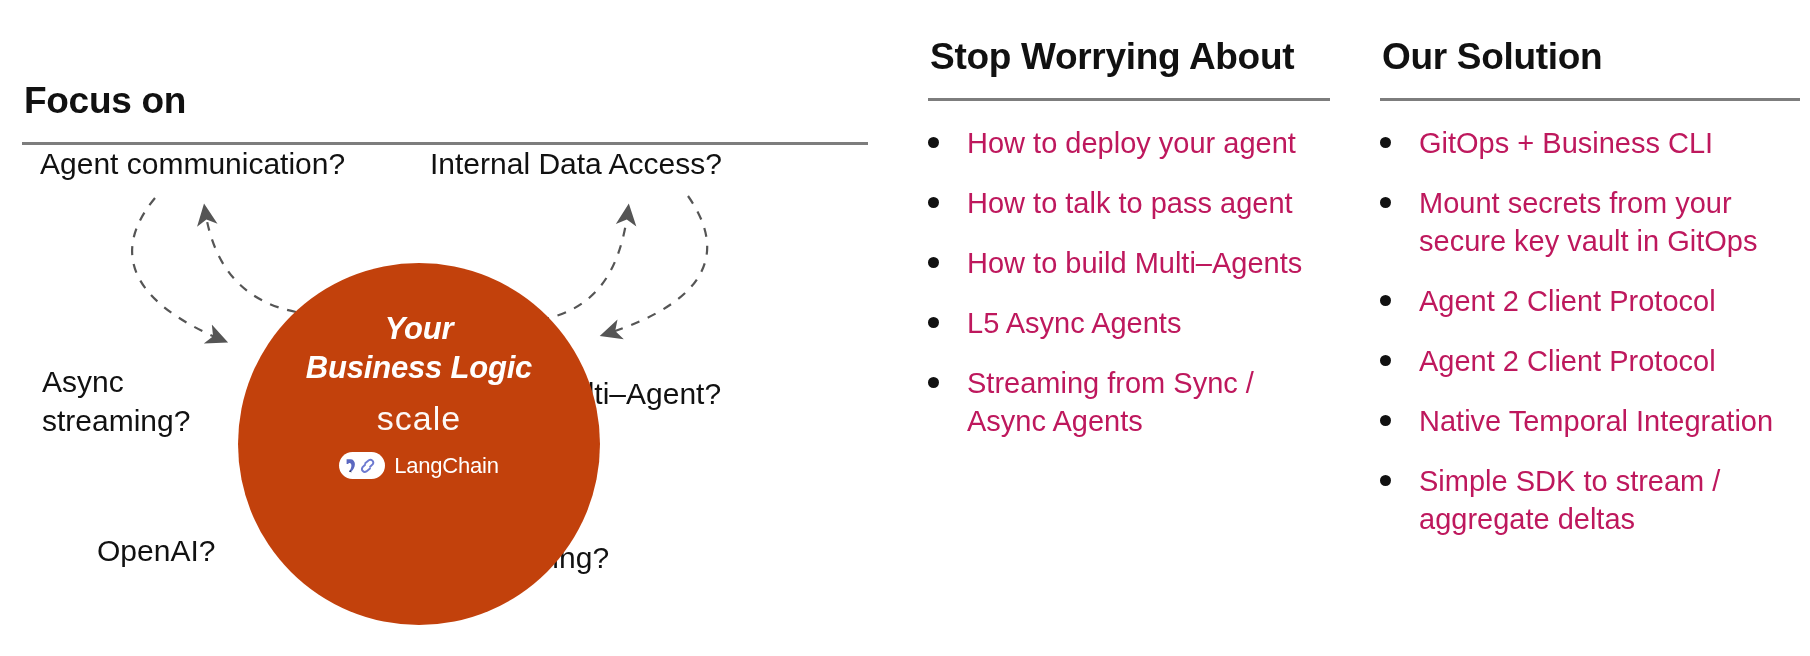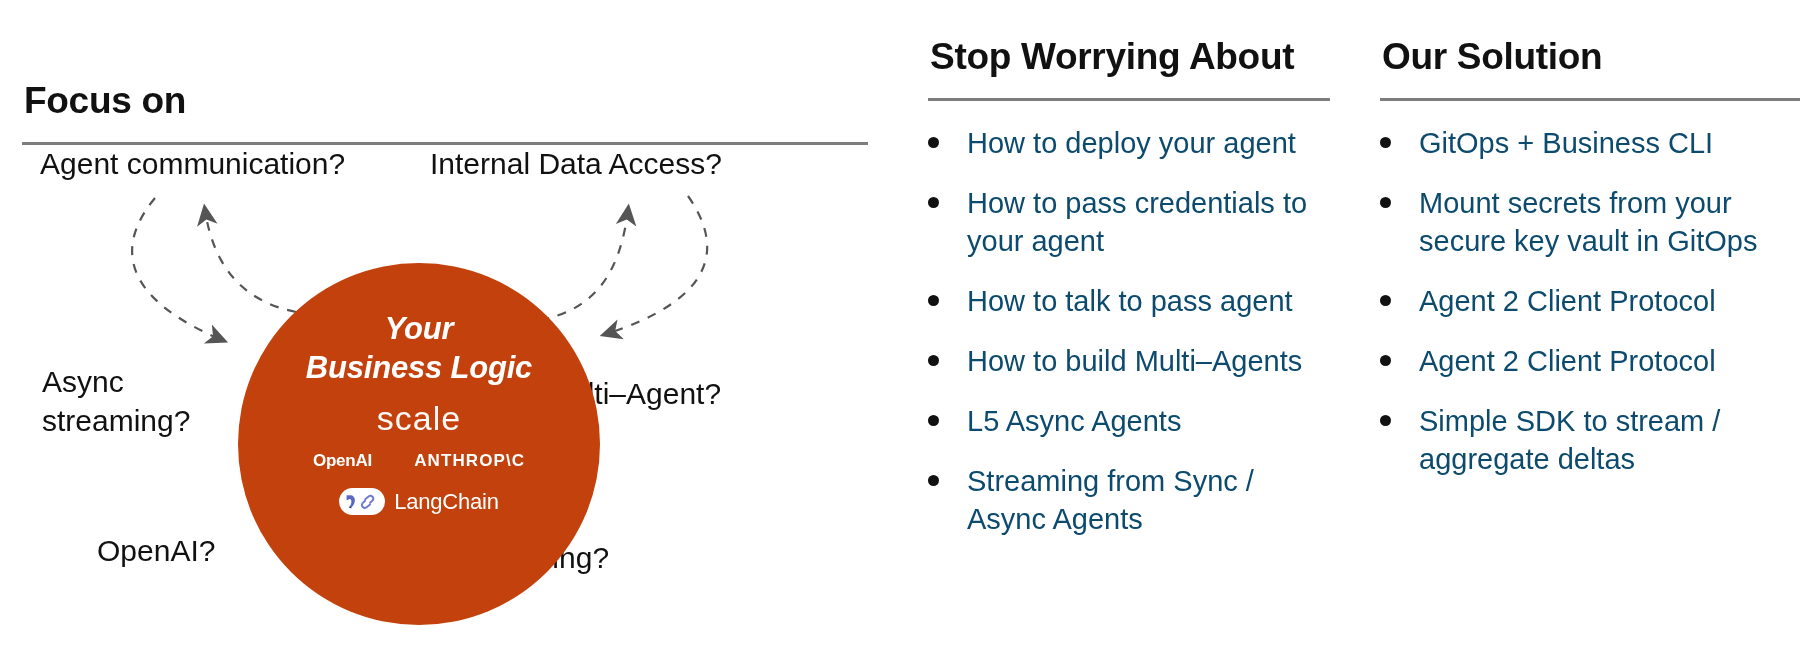--- a/index.html
+++ b/index.html
@@ -140,21 +140,21 @@
     flex: 0 0 auto;
     width: 11px; height: 11px;
     border-radius: 50%;
     background: #111;
     margin-top: 13px;
     margin-right: 28px;
   }
   .bullet-text {
     font-size: 29px;
     line-height: 38px;
-    color: #0c4a6e;
+    color: #be185d;
   }
 
   #mid-col  { left: 928px; top: 124px; width: 400px; }
   #right-col{ left: 1380px; top: 124px; width: 430px; }
 </style>
 </head>
 <body>
 
 <div id="canvas">
 
@@ -191,24 +191,20 @@
 
       <path d="M688,152 C726,206 712,256 606,290" fill="none" stroke="#555555" stroke-width="2.2" stroke-dasharray="9 9" marker-end="url(#ah)"></path>
     </svg>
 
     <div id="center-circle">
       <div id="circle-headline">Your
 Business Logic</div>
 
       <div id="logo-scale">scale</div>
 
-      <div id="logo-row">
-        <span id="logo-openai">OpenAI</span>
-        <span id="logo-anthropic">ANTHROP\C</span>
-      </div>
 
       <div id="logo-langchain">
         <span id="langchain-mark">
           <svg width="34" height="18" viewBox="0 0 34 18">
             <path d="M5.5 2.2 c2.6 0 4.4 2.1 4.4 4.8 c0 3.1 -1.6 5.6 -3.4 7.6 l-2.4 0 c1.5 -2.0 2.3 -3.9 2.3 -6.0 c0 -1.6 -0.7 -2.6 -1.8 -2.6 c-0.8 0 -1.3 0.4 -1.3 1.0 l-1.7 0 l0 -4.8 z" fill="#5b68c0"></path>
             <path d="M5.2 13.0 l1.5 2.6 l-2.8 -1.2 z" fill="#2d3663"></path>
             <g stroke="#6d7ad0" stroke-width="1.9" fill="none" stroke-linecap="round">
               <path d="M20.2 6.2 l3.6 -3.0 a2.9 2.9 0 0 1 4.0 4.0 l-2.7 2.6"></path>
               <path d="M25.0 11.4 l-3.6 3.0 a2.9 2.9 0 0 1 -4.0 -4.0 l2.7 -2.6"></path>
             </g>
@@ -223,24 +219,20 @@
     <div class="col-title" style="left:930px; top:36px;">Stop Worrying About</div>
     <div class="col-rule" style="left:928px; top:98px; width:402px;"></div>
 
     <div id="mid-col" class="bullet-col">
       <div class="bullet-item">
         <span class="bullet-dot"></span>
         <span class="bullet-text">How to deploy your agent</span>
       </div>
       <div class="bullet-item">
         <span class="bullet-dot"></span>
-        <span class="bullet-text">How to pass credentials to your agent</span>
-      </div>
-      <div class="bullet-item">
-        <span class="bullet-dot"></span>
         <span class="bullet-text">How to talk to pass agent</span>
       </div>
       <div class="bullet-item">
         <span class="bullet-dot"></span>
         <span class="bullet-text">How to build Multi–Agents</span>
       </div>
       <div class="bullet-item">
         <span class="bullet-dot"></span>
         <span class="bullet-text">L5 Async Agents</span>
       </div>
@@ -267,18 +259,22 @@
       <div class="bullet-item">
         <span class="bullet-dot"></span>
         <span class="bullet-text">Agent 2 Client Protocol</span>
       </div>
       <div class="bullet-item">
         <span class="bullet-dot"></span>
         <span class="bullet-text">Agent 2 Client Protocol</span>
       </div>
       <div class="bullet-item">
         <span class="bullet-dot"></span>
+        <span class="bullet-text">Native Temporal Integration</span>
+      </div>
+      <div class="bullet-item">
+        <span class="bullet-dot"></span>
         <span class="bullet-text">Simple SDK to stream / aggregate deltas</span>
       </div>
     </div>
   </div>
 
 </div>
 
 </body></html>

